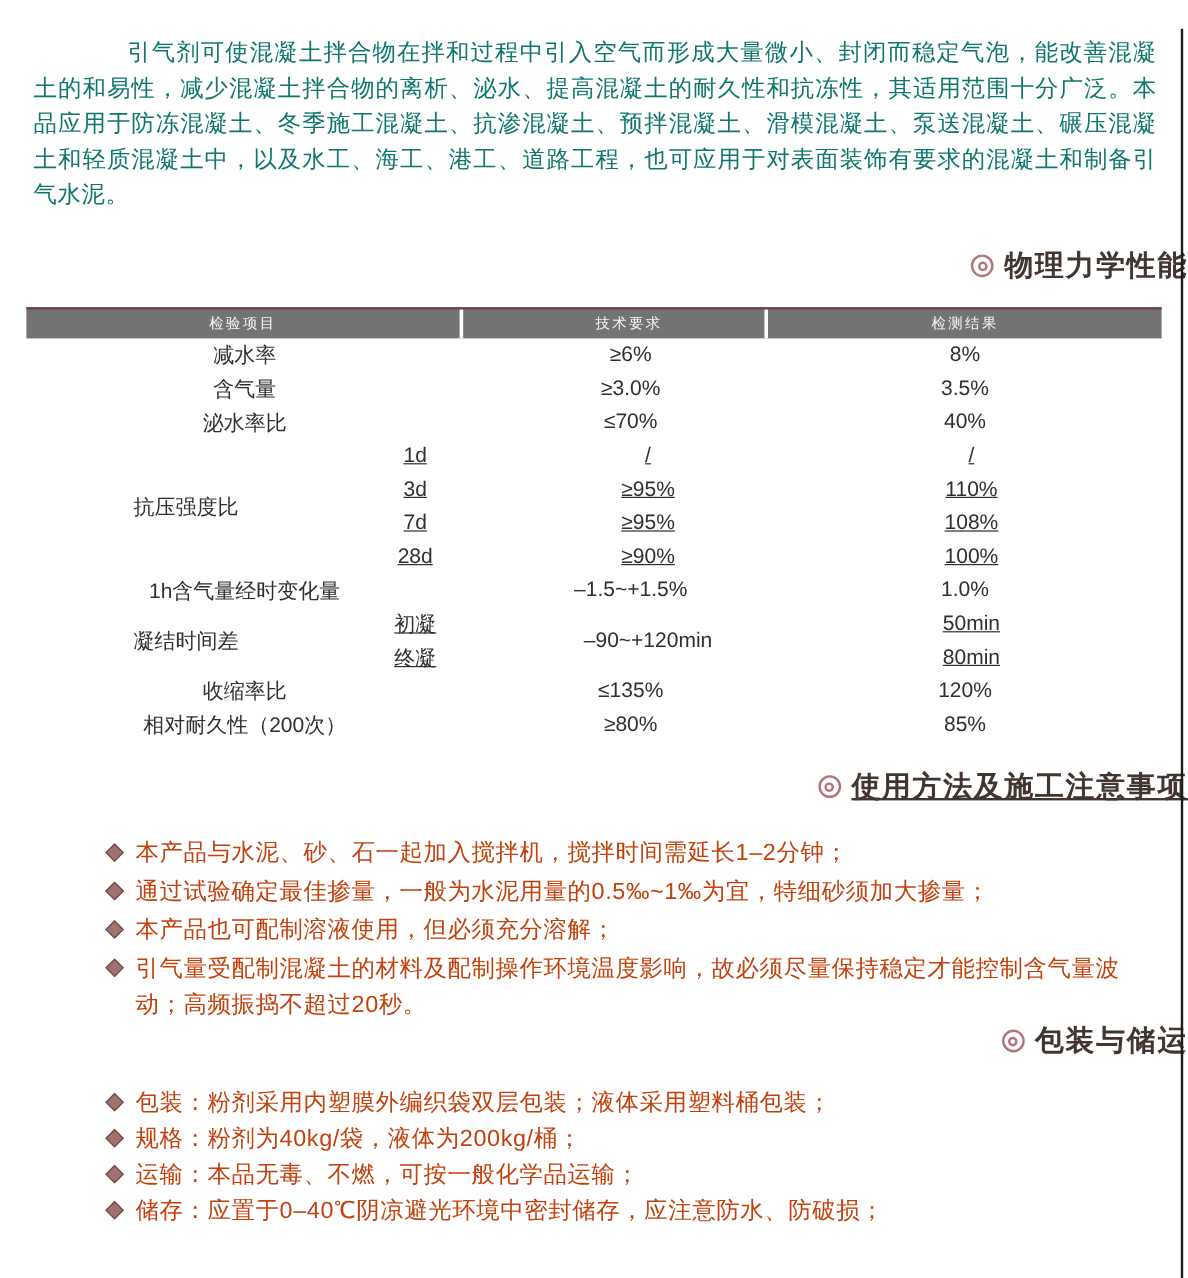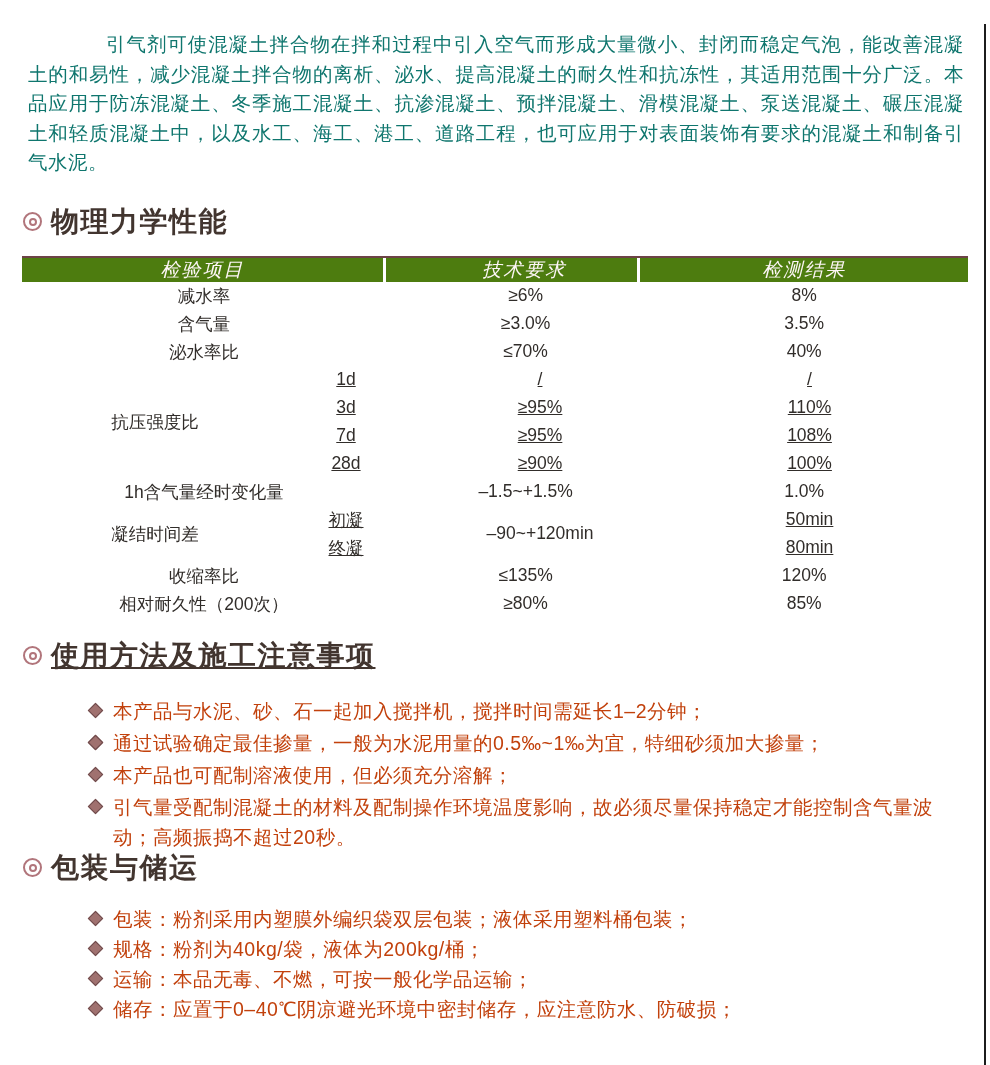--- a/index.html
+++ b/index.html
@@ -12,39 +12,39 @@
   
   .intro {
     margin:30px 26px 0 28px;
     font-size:19.5px; line-height:29.5px;
     text-align:justify; text-indent:78px;
     color:#0f766e; letter-spacing:0.5px;
   }
   
   .section-heading {
     display:flex; align-items:center; gap:9px;
-    margin-left:23px; font-size:28px; font-weight:bold;
-    color:#42352f; letter-spacing:1.5px; line-height:28px;
+    margin-left:23px; font-size:24px; font-weight:bold;
+    color:#42352f; letter-spacing:1.5px; line-height:28px;justify-content:flex-end;
   }
   .hd-physical  { margin-top:30px; }
   .hd-usage     { margin-top:24px;text-decoration:underline; }
   .hd-packaging { margin-top:0; }
   .ring {
     flex:0 0 auto; width:19px; height:19px; border:2.5px solid #b1757b;
     border-radius:50%; display:inline-flex; align-items:center; justify-content:center;
   }
   .ring i {
     display:block; width:8px; height:8px; border:2px solid #b1757b; border-radius:50%;
   }
   
   .ptable { margin:20px 0 0 22px; width:946px; font-size:17.5px; color:#312d2a; }
   .thead {
     display:flex; height:26px;
-    background:#4d7c0f; border-top:2px solid #6d4347;
-    color:#fdf6f6; font-size:19px; letter-spacing:2px;font-style:italic;
+    background:#737373; border-top:2px solid #6d4347;
+    color:#fdf6f6; font-size:12px; letter-spacing:2px;
   }
   .th { display:flex; align-items:center; justify-content:center; }
   .th.c1, .td.c1 { width:382px; }
   .th.c2, .td.c2 { width:241px;margin-left:25px; }
   .th.c3, .td.c3 { width:344px; }
   .th.c1, .th.c2 { border-right:3px solid #ffffff; }
   .trow { display:flex; height:28px; }
   .td { display:flex; align-items:center; justify-content:center; }
   .tgroup { display:flex; }
   .tgroup.g4 { height:112px; }

